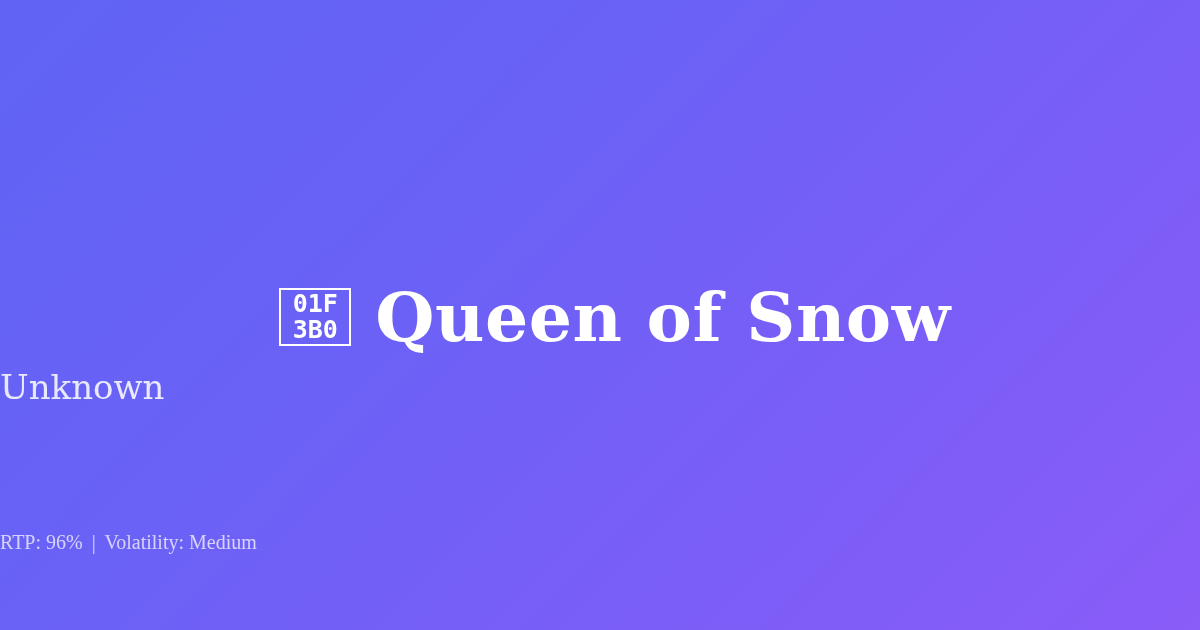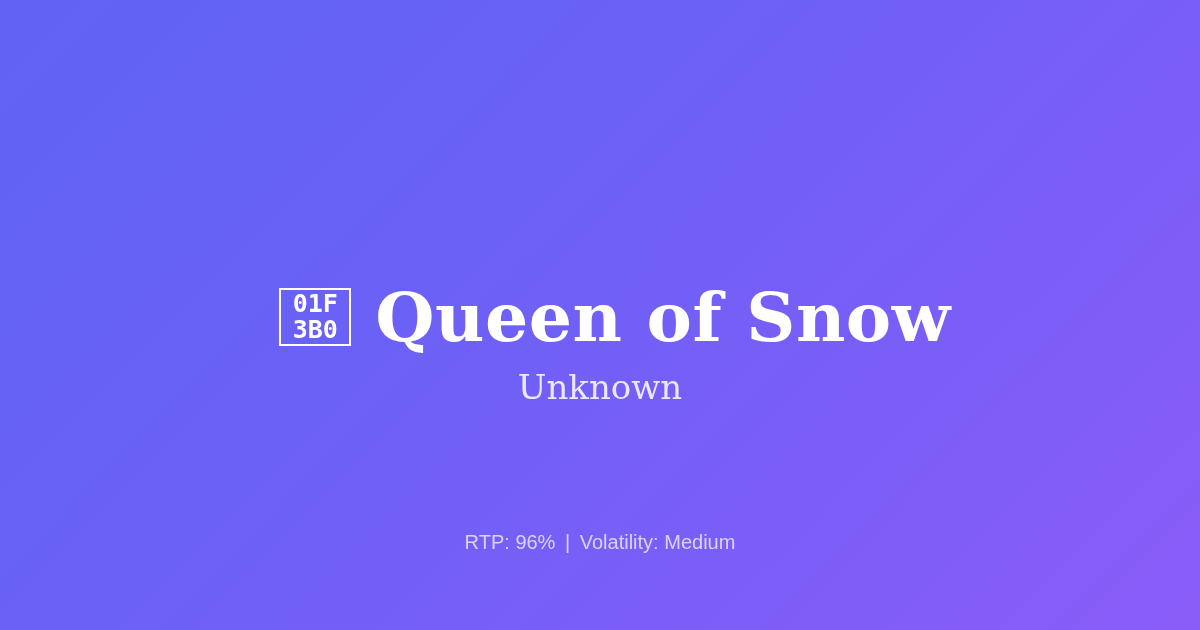--- a/index.html
+++ b/index.html
@@ -71,36 +71,35 @@
     color: #ffffff;
     letter-spacing: 0.5px;
   }
 
   
   .subtitle {
     position: absolute;
     top: 366px;
     left: 0;
     right: 0;
-    text-align: center;
     font-family: "DejaVu Serif", "Liberation Serif", serif;
     font-weight: 400;
     font-size: 34px;
     line-height: 42px;
     color: rgba(255, 255, 255, 0.86);
   }
 
   
   .meta-line {
     position: absolute;
     top: 529px;
     left: 0;
     right: 0;
-    text-align: center;
-    font-family: Liberation Sans, sans-serif;
+    text-align: left;
+    font-family: Liberation Serif, serif;
     font-weight: 400;
     font-size: 20px;
     line-height: 26px;
     color: rgba(255, 255, 255, 0.72);
   }
   .meta-line .sep {
     padding: 0 4px;
   }
 </style>
 </head>

